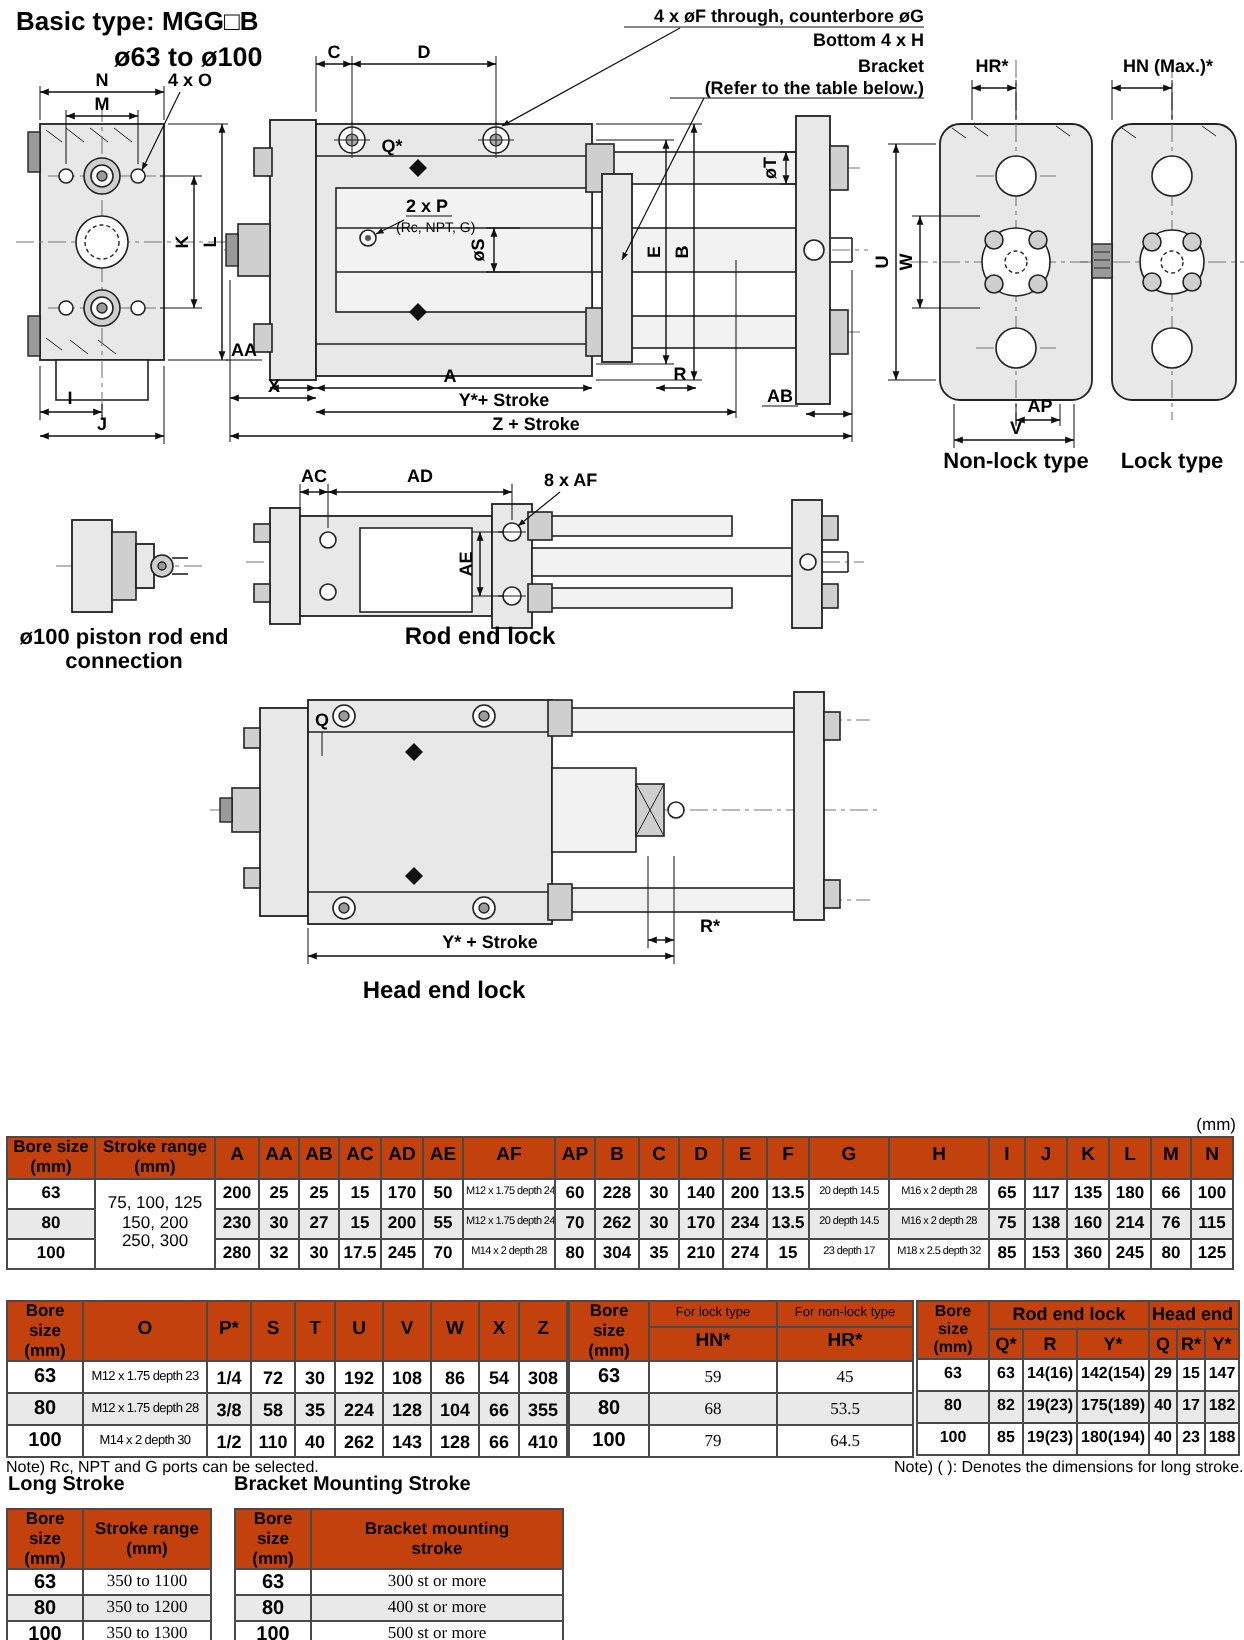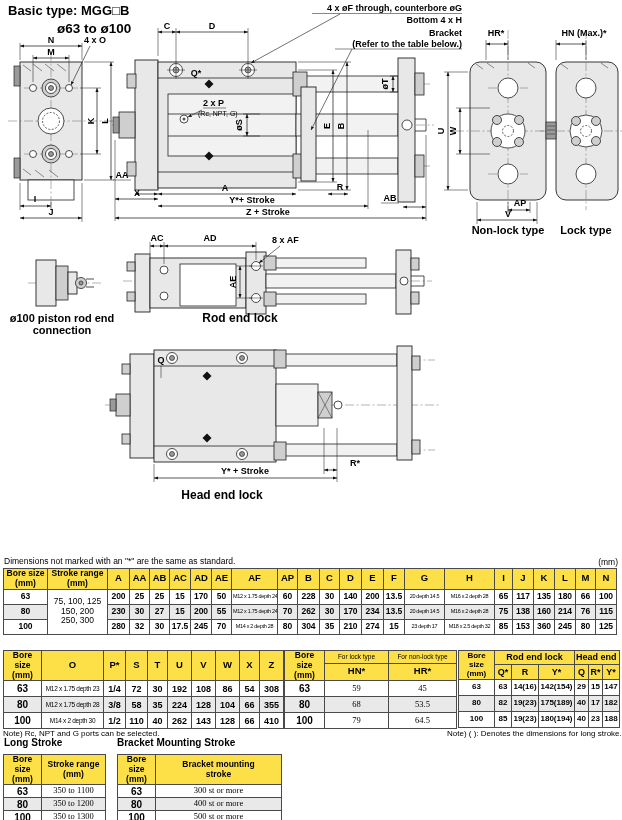--- a/index.html
+++ b/index.html
@@ -8,21 +8,21 @@
   .abs{position:absolute;}
   .title1{left:8px;top:3px;font-size:13px;font-weight:700;}
   .title2{left:57px;top:21px;font-size:13.5px;font-weight:700;}
   .note{font-size:8.5px;}
   .note8{font-size:8px;}
   .sect-title{font-size:10px;font-weight:700;}
   
   table{border-collapse:collapse;table-layout:fixed;border:1.5px solid #1a1a1a;}
   th,td{border:1px solid #4a4a4a;text-align:center;vertical-align:middle;
         padding:0 1px;overflow:hidden;white-space:nowrap;line-height:1.15;}
-  th{background:#fde047;font-weight:700;font-size:9.5px;}
+  th{background:#c2410c;font-weight:700;font-size:9.5px;}
   td{font-size:9px;font-weight:700;height:15px;}
   td.b{font-weight:700;font-size:10px;}
   .pre{white-space:pre-line;font-size:8.5px;}
   .sm{font-size:6px;font-weight:400;letter-spacing:-0.3px;}
   .xs{font-size:6.5px;font-weight:400;}
   .n{font-weight:400;font-size:8.5px;font-family:Liberation Serif, serif;}
   .sr{font-weight:400;font-size:8px;}
   tbody tr.r1 td{background:#e9e9e9;}
   #t1{width:614px;} #t1 td{font-size:8.5px;height:14px;} #t1 .sm{font-size:5.5px;}
   #t2{width:280px;} #t2 .sm{font-size:6.5px;}
@@ -363,21 +363,20 @@
         <line x1="337" y1="428" x2="337" y2="482" class="ext"></line>
       <line x1="154" y1="478" x2="337" y2="478" class="dim"></line>
       <text class="lbl" x="245" y="474" text-anchor="middle">Y* + Stroke</text>
       <line x1="324" y1="428" x2="324" y2="474" class="ext"></line>
       <line x1="324" y1="470" x2="337" y2="470" class="dim"></line>
       <text class="lbl" x="350" y="466">R*</text>
       <text class="cap" x="222" y="499" text-anchor="middle">Head end lock</text>
     </g>
   </svg>
 
-  <div class="abs note" style="left:4px;top:556px">Dimensions not marked with an "*" are the same as standard.</div>
   <div class="abs note" style="right:4px;top:557px">(mm)</div>
 
   <table id="t1" class="abs" style="left:3px;top:568px">
     <colgroup>
       <col style="width:44px">
         <col style="width:60px">
         <col style="width:22px">
         <col style="width:20px">
       <col style="width:20px">
         <col style="width:21px">

